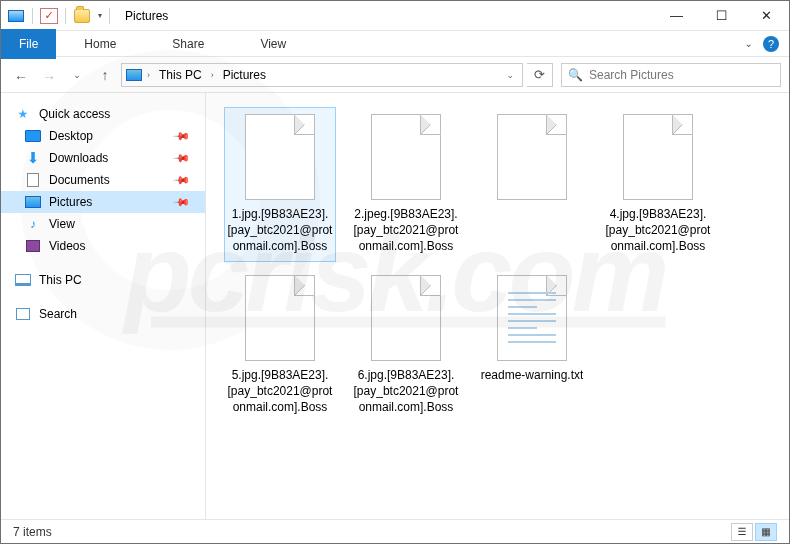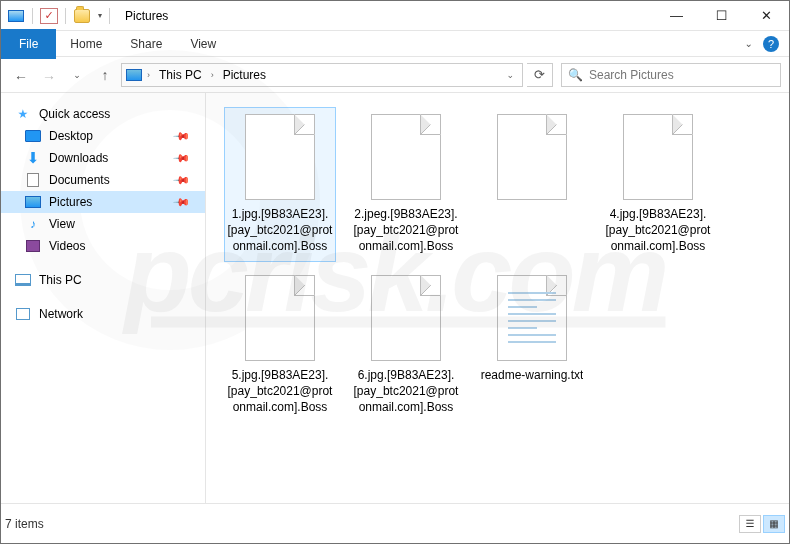--- a/index.html
+++ b/index.html
@@ -12,21 +12,21 @@
 .sep { width: 1px; height: 16px; background: #d0d0d0; margin: 0 2px; }
 .folder-ico { width: 16px; height: 14px; background: linear-gradient(#ffe9a6,#f7c94b); border: 1px solid #d6a93a; border-radius: 2px; position: relative; }
 .folder-ico::before { content:''; position:absolute; top:-4px; left:1px; width:6px; height:3px; background:#f7c94b; border:1px solid #d6a93a; border-bottom:none; border-radius:2px 2px 0 0;}
 .dd { font-size: 8px; color: #555; margin-left: 2px; }
 .titlebar-title { margin-left: 8px; font-size: 12px; color: #000; }
 .titlebar-ctrls { margin-left: auto; display: flex; }
 .titlebar-ctrls div { width: 45px; height: 29px; display: flex; align-items: center; justify-content: center; font-size: 13px; color: #222; }
 
 .ribbon { height: 26px; display: flex; align-items: center; background: #fff; border-bottom: 1px solid #e5e5e5; }
 .ribbon .file-tab { background: #1979ca; color: #fff; padding: 15px 18px; height: 26px; display: flex; align-items: center; font-size: 12px; }
-.ribbon .tab { padding: 0 14px; height: 26px; display: flex; align-items: center; font-size: 12px; color: #333; }
+.ribbon .tab { padding: 0 28px; height: 26px; display: flex; align-items: center; font-size: 12px; color: #333; }
 .ribbon-right { margin-left: auto; display: flex; align-items: center; gap: 10px; padding-right: 10px; }
 .chev { font-size: 10px; color: #555; }
 .help { width: 16px; height: 16px; background: #1979ca; color: #fff; border-radius: 50%; font-size: 11px; display: flex; align-items: center; justify-content: center; }
 
 .navbar { height: 36px; display: flex; align-items: center; padding: 4px 8px; gap: 4px; border-bottom: 1px solid #e5e5e5; }
 .nav-btn { width: 24px; height: 24px; display: flex; align-items: center; justify-content: center; color: #555; font-size: 14px; }
 .nav-btn.disabled { color: #bbb; }
 .addr-box { flex: 1; height: 24px; border: 1px solid #ccc; display: flex; align-items: center; padding: 0 4px; gap: 2px; font-size: 12px; }
 .addr-seg { display: flex; align-items: center; padding: 0 4px; height: 22px; }
 .addr-chev { color: #666; font-size: 9px; padding: 0 3px; }
@@ -56,21 +56,21 @@
 .file { width: 112px; display: flex; flex-direction: column; align-items: center; padding: 6px 2px; border: 1px solid transparent; }
 .file.sel { border: 1px solid #99d1ff; background: #cce8ff66; }
 .file-icon { width: 70px; height: 86px; background: #fff; border: 1px solid #bbb; position: relative; margin-bottom: 6px; }
 .file-icon::before { content:''; position:absolute; top:-1px; right:-1px; width:20px; height:20px; background: linear-gradient(135deg, transparent 48%, #ccc 50%, #fff 52%); border-left:1px solid #bbb; border-bottom:1px solid #bbb; }
 .file-icon::after { content:''; position:absolute; top:-1px; right:-1px; width:20px; height:20px; background:#fff; clip-path: polygon(0 0, 100% 100%, 100% 0); border:1px solid #bbb; border-left:none; border-bottom:none; background: #fff;}
 .file-icon .fold2{position:absolute;top:-1px;right:-1px;width:20px;height:20px;background:linear-gradient(135deg,#e8e8e8 0%,#e8e8e8 48%,#bbb 50%,transparent 51%);}
 .txt-lines{position:absolute;top:16px;left:10px;right:10px;}
 .txt-lines div{height:2px;background:#b0d0e8;margin-bottom:5px;}
 .file-label { font-size: 12px; text-align: center; line-height: 1.35; word-break: break-all; color: #000; max-height: 66px; overflow: hidden; }
 
-.statusbar { height: 40px; border-top: 1px solid #e5e5e5; display: flex; align-items: center; padding: 0 4px; font-size: 12px; color: #333; }
+.statusbar { height: 24px; border-top: 1px solid #e5e5e5; display: flex; align-items: center; padding: 0 12px; font-size: 12px; color: #333; }
 .status-right { margin-left: auto; display: flex; gap: 2px; }
 .view-btn { width: 22px; height: 18px; border: 1px solid #ccc; display: flex; align-items: center; justify-content: center; font-size: 10px; background: #fff; }
 .view-btn.active { background: #cce8ff; border-color: #99d1ff; }
 
 .watermark { position: absolute; top: 50%; left: 50%; transform: translate(-50%,-50%); font-size: 110px; font-weight: bold; font-style: italic; color: rgba(120,120,120,0.08); pointer-events: none; letter-spacing: -4px; white-space: nowrap; text-decoration: underline; }
 .wm-circle { position:absolute; width:300px; height:300px; border:60px solid rgba(120,120,120,0.04); border-radius:50%; top:50px; left:20px; pointer-events:none;}
 </style>
 </head>
 <body>
 
@@ -179,21 +179,21 @@
         <span class="ico">
             <span class="pc-ico"></span>
           </span>
         <span>This PC</span>
       </div>
       <div class="side-group-gap"></div>
       <div class="side-item top">
         <span class="ico">
             <span class="net-ico"></span>
           </span>
-        <span>Network</span>
+        <span>Search</span>
       </div>
     </div>
 
     <div class="content">
       <div class="files" id="files-container">
           <div class="file sel">
             <div class="file-icon">
               <div class="fold2"></div>
             </div>
             <div class="file-label">1.jpg.[9B83AE23].[pay_btc2021@protonmail.com].Boss</div>

